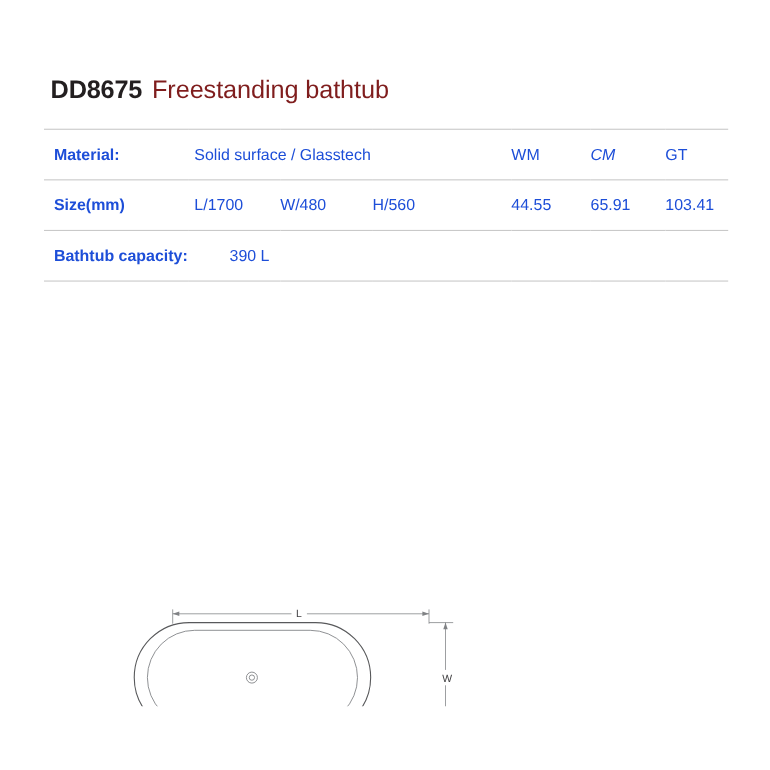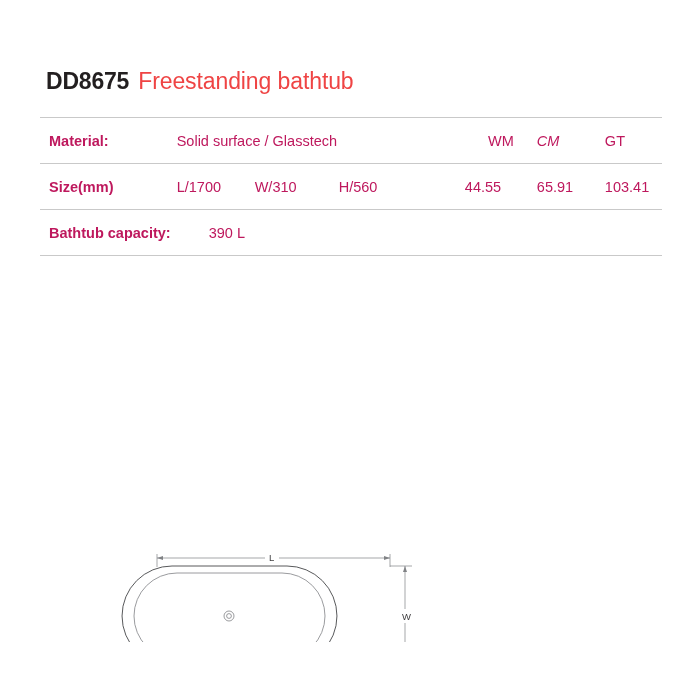--- a/index.html
+++ b/index.html
@@ -35,41 +35,41 @@
   .title-code {
     font-size: 23px;
     font-weight: bold;
     letter-spacing: -0.2px;
     color: #231f20;
   }
   .title-name {
     font-size: 23px;
     font-weight: normal;
     letter-spacing: -0.1px;
-    color: #ef4444;
+    color: #7f1d1d;
   }
 
   
   .spec-table {
     position: absolute;
     left: 40px;
     top: 117px;
     width: 622px;
     border-collapse: collapse;
     font-size: 14.5px;
   }
   .spec-table tr {
     height: 46px;
   }
   .spec-table td {
     border-top: 1px solid #c9c9c9;
     border-bottom: 1px solid #c9c9c9;
     padding: 0;
     vertical-align: middle;
-    color: #be185d;
+    color: #1d4ed8;
     font-size: 14.5px;
   }
   .spec-table tr.row-mid td {
     border-top: none;
   }
   .spec-table tr.row-last td {
     border-top: none;
   }
   .lbl {
     font-weight: bold;
@@ -112,28 +112,28 @@
   <div class="title-row">
     <span class="title-code">DD8675</span>
     <span class="title-name">Freestanding bathtub</span>
   </div>
 
   <table class="spec-table">
     <tbody>
         <tr>
       <td class="lbl" style="width:103px;">Material:</td>
       <td class="val cell-pad" colspan="3" style="width:260px;">Solid surface / Glasstech</td>
-      <td class="num-col" style="width:72px;text-align:center;">WM</td>
+      <td class="num-col" style="width:72px;">WM</td>
       <td class="num-col" style="width:68px;font-style:italic;">CM</td>
       <td class="num-col">GT</td>
     </tr>
     <tr class="row-mid">
       <td class="lbl">Size(mm)</td>
       <td class="val cell-pad" style="width:78px;">L/1700</td>
-      <td class="val" style="width:84px;">W/310</td>
+      <td class="val" style="width:84px;">W/480</td>
       <td class="val">H/560</td>
       <td class="num-col">44.55</td>
       <td class="num-col">65.91</td>
       <td class="num-col">103.41</td>
     </tr>
     <tr class="row-last">
       <td class="lbl">Bathtub capacity:</td>
       <td class="val" colspan="6" style="padding-left:38px !important;">390 L</td>
     </tr>
   </tbody>

